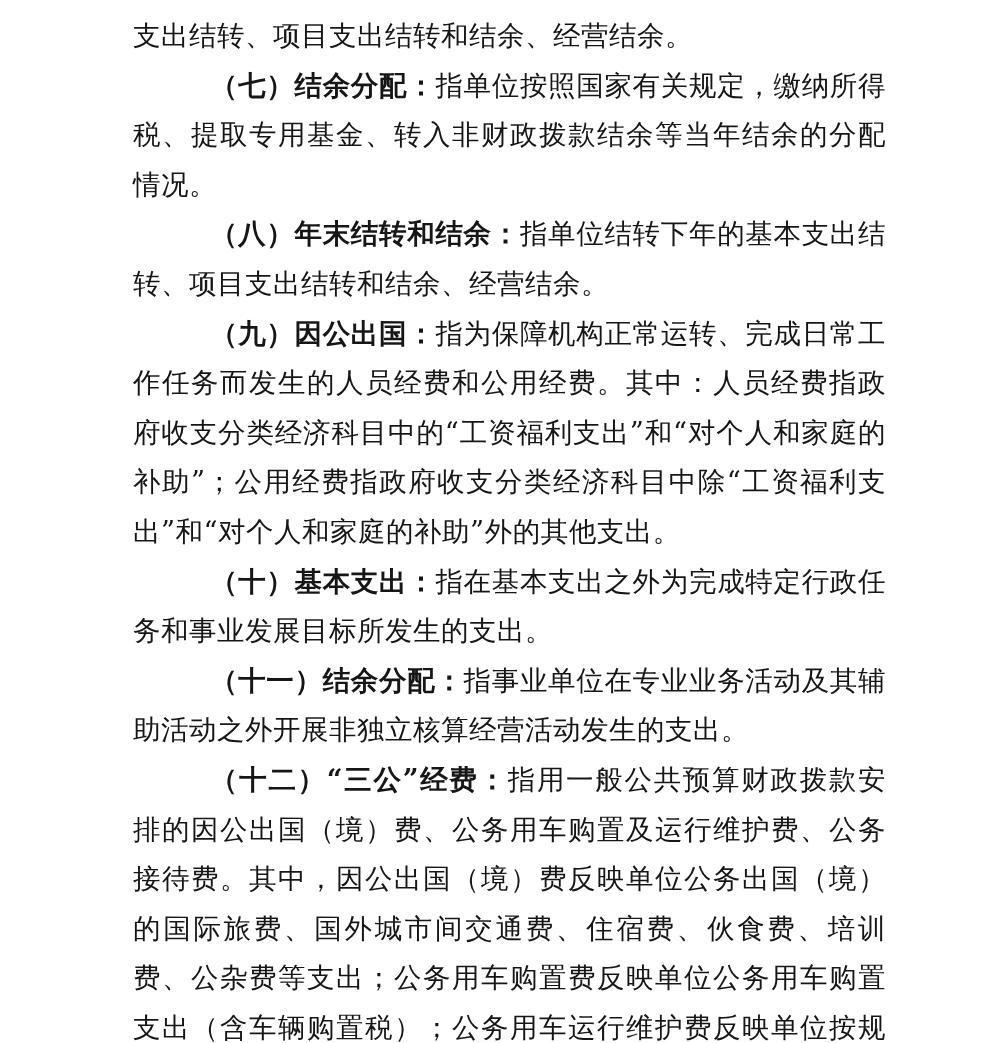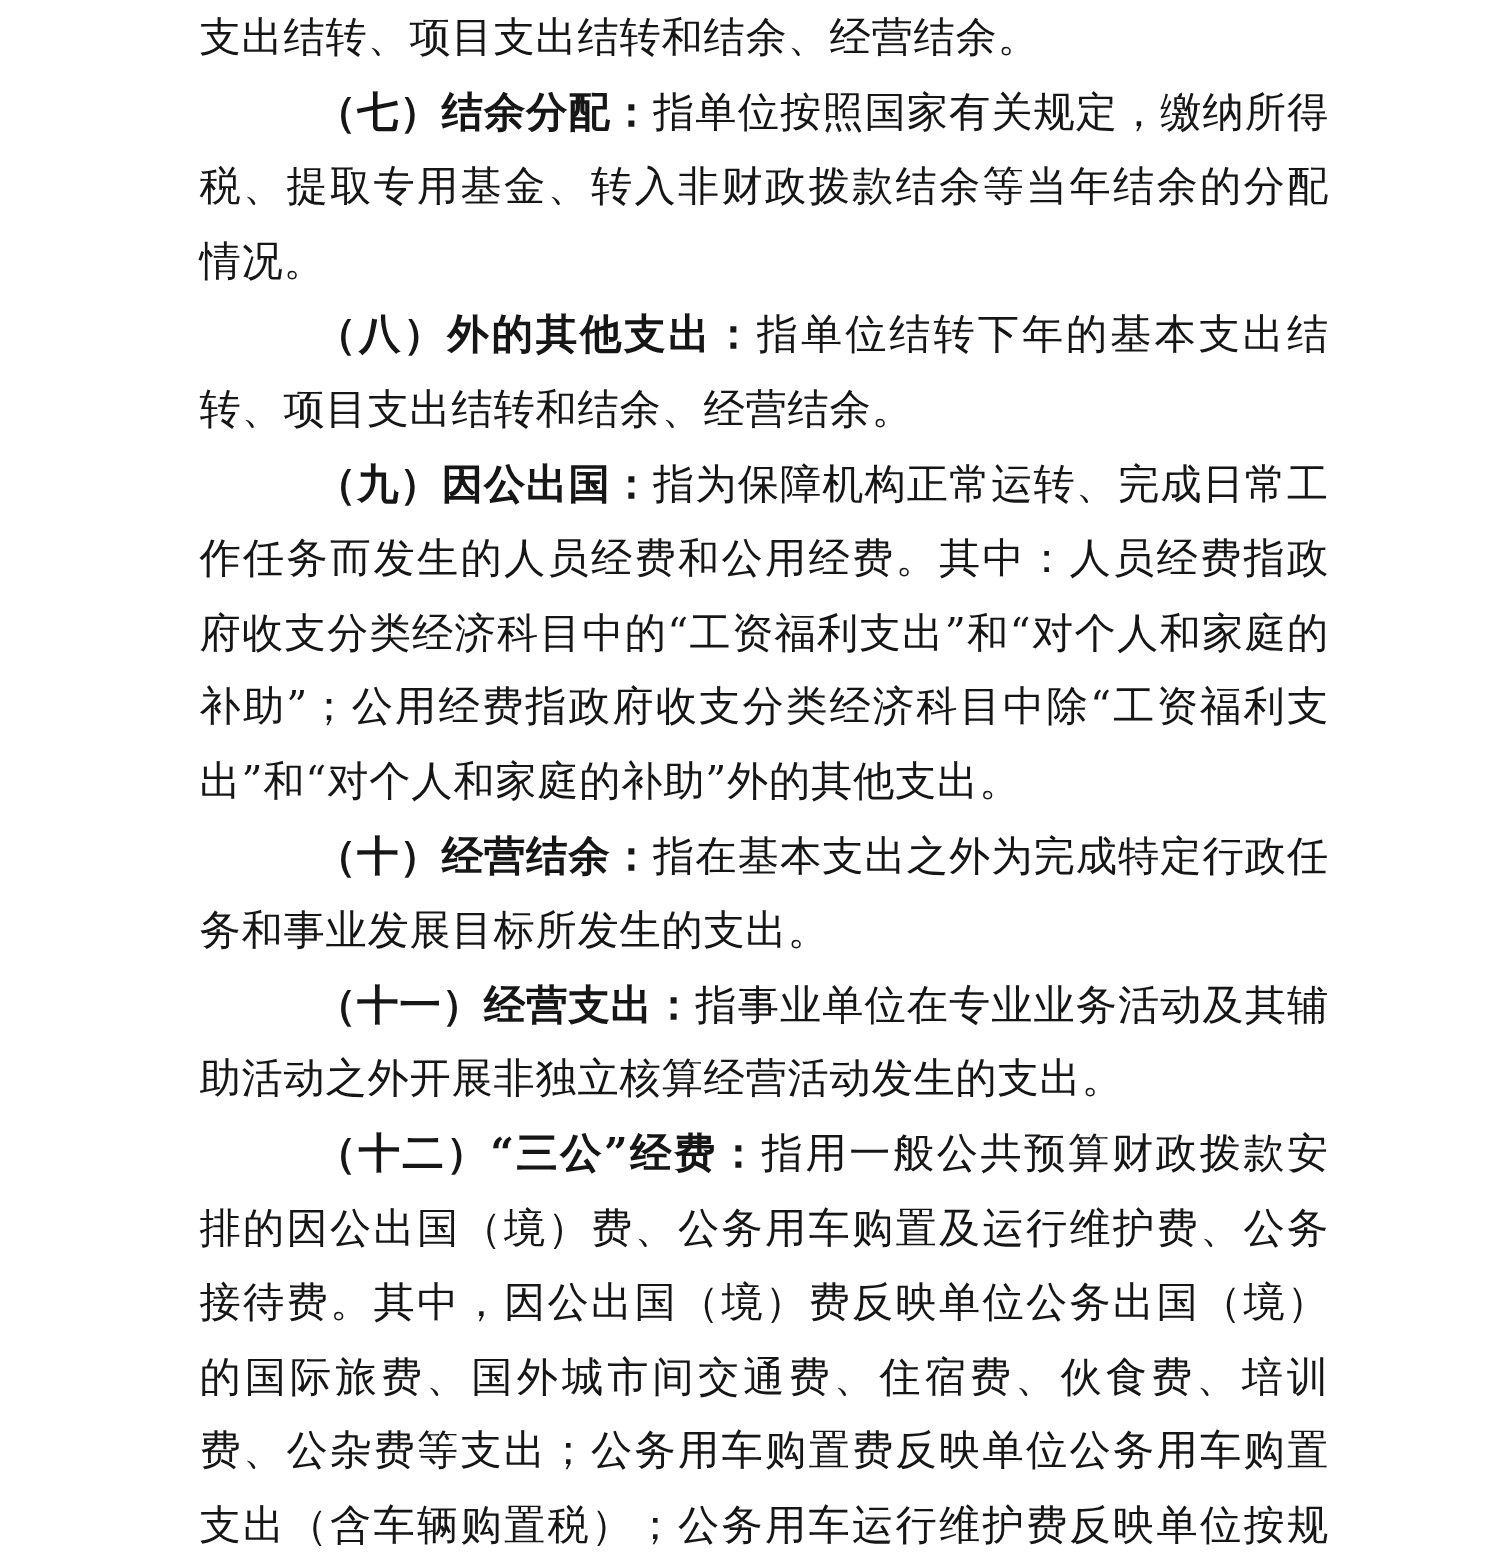--- a/index.html
+++ b/index.html
@@ -9,21 +9,21 @@
   body {
     width: 1000px;
     height: 1043px;
     background: #ffffff;
     overflow: hidden;
   }
   .page {
     box-sizing: border-box;
     width: 1000px;
     height: 1043px;
-    padding: 1px 114px 0 133px;
+    padding: 11px 114px 0 133px;
     font-family: "DejaVu Serif", "Liberation Serif", serif;
     font-size: 27.5px;
     line-height: 49.6px;
     color: #161616;
     letter-spacing: 0.5px;
   }
   .page p {
     margin: 0;
     text-align: justify;
     text-justify: inter-character;
@@ -44,23 +44,23 @@
 </style>
 </head>
 <body>
 
 <div class="page">
 
   <p class="cont">支出结转、项目支出结转和结余、经营结余。</p>
 
   <p class="para"><b class="hd">（七）结余分配：</b><span>指单位按照国家有关规定，缴纳所得税、提取专用基金、转入非财政拨款结余等当年结余的分配情况。</span></p>
 
-  <p class="para"><b class="hd">（八）外的其他支出：</b><span>指单位结转下年的基本支出结转、项目支出结转和结余、经营结余。</span></p>
+  <p class="para"><b class="hd">（八）年末结转和结余：</b><span>指单位结转下年的基本支出结转、项目支出结转和结余、经营结余。</span></p>
 
   <p class="para"><b class="hd">（九）因公出国：</b><span>指为保障机构正常运转、完成日常工作任务而发生的人员经费和公用经费。其中：人员经费指政府收支分类经济科目中的“工资福利支出”和“对个人和家庭的补助”；公用经费指政府收支分类经济科目中除“工资福利支出”和“对个人和家庭的补助”外的其他支出。</span></p>
 
-  <p class="para"><b class="hd">（十）经营结余：</b><span>指在基本支出之外为完成特定行政任务和事业发展目标所发生的支出。</span></p>
+  <p class="para"><b class="hd">（十）基本支出：</b><span>指在基本支出之外为完成特定行政任务和事业发展目标所发生的支出。</span></p>
 
-  <p class="para"><b class="hd">（十一）经营支出：</b><span>指事业单位在专业业务活动及其辅助活动之外开展非独立核算经营活动发生的支出。</span></p>
+  <p class="para"><b class="hd">（十一）结余分配：</b><span>指事业单位在专业业务活动及其辅助活动之外开展非独立核算经营活动发生的支出。</span></p>
 
   <p class="para runs-on"><b class="hd">（十二）“三公”经费：</b><span>指用一般公共预算财政拨款安排的因公出国（境）费、公务用车购置及运行维护费、公务接待费。其中，因公出国（境）费反映单位公务出国（境）的国际旅费、国外城市间交通费、住宿费、伙食费、培训费、公杂费等支出；公务用车购置费反映单位公务用车购置支出（含车辆购置税）；公务用车运行维护费反映单位按规定保留的公务用车燃料费、维修费、过路过桥费、保险费、安全奖励费用等支出；</span></p>
 
 </div>
 
 </body></html>

